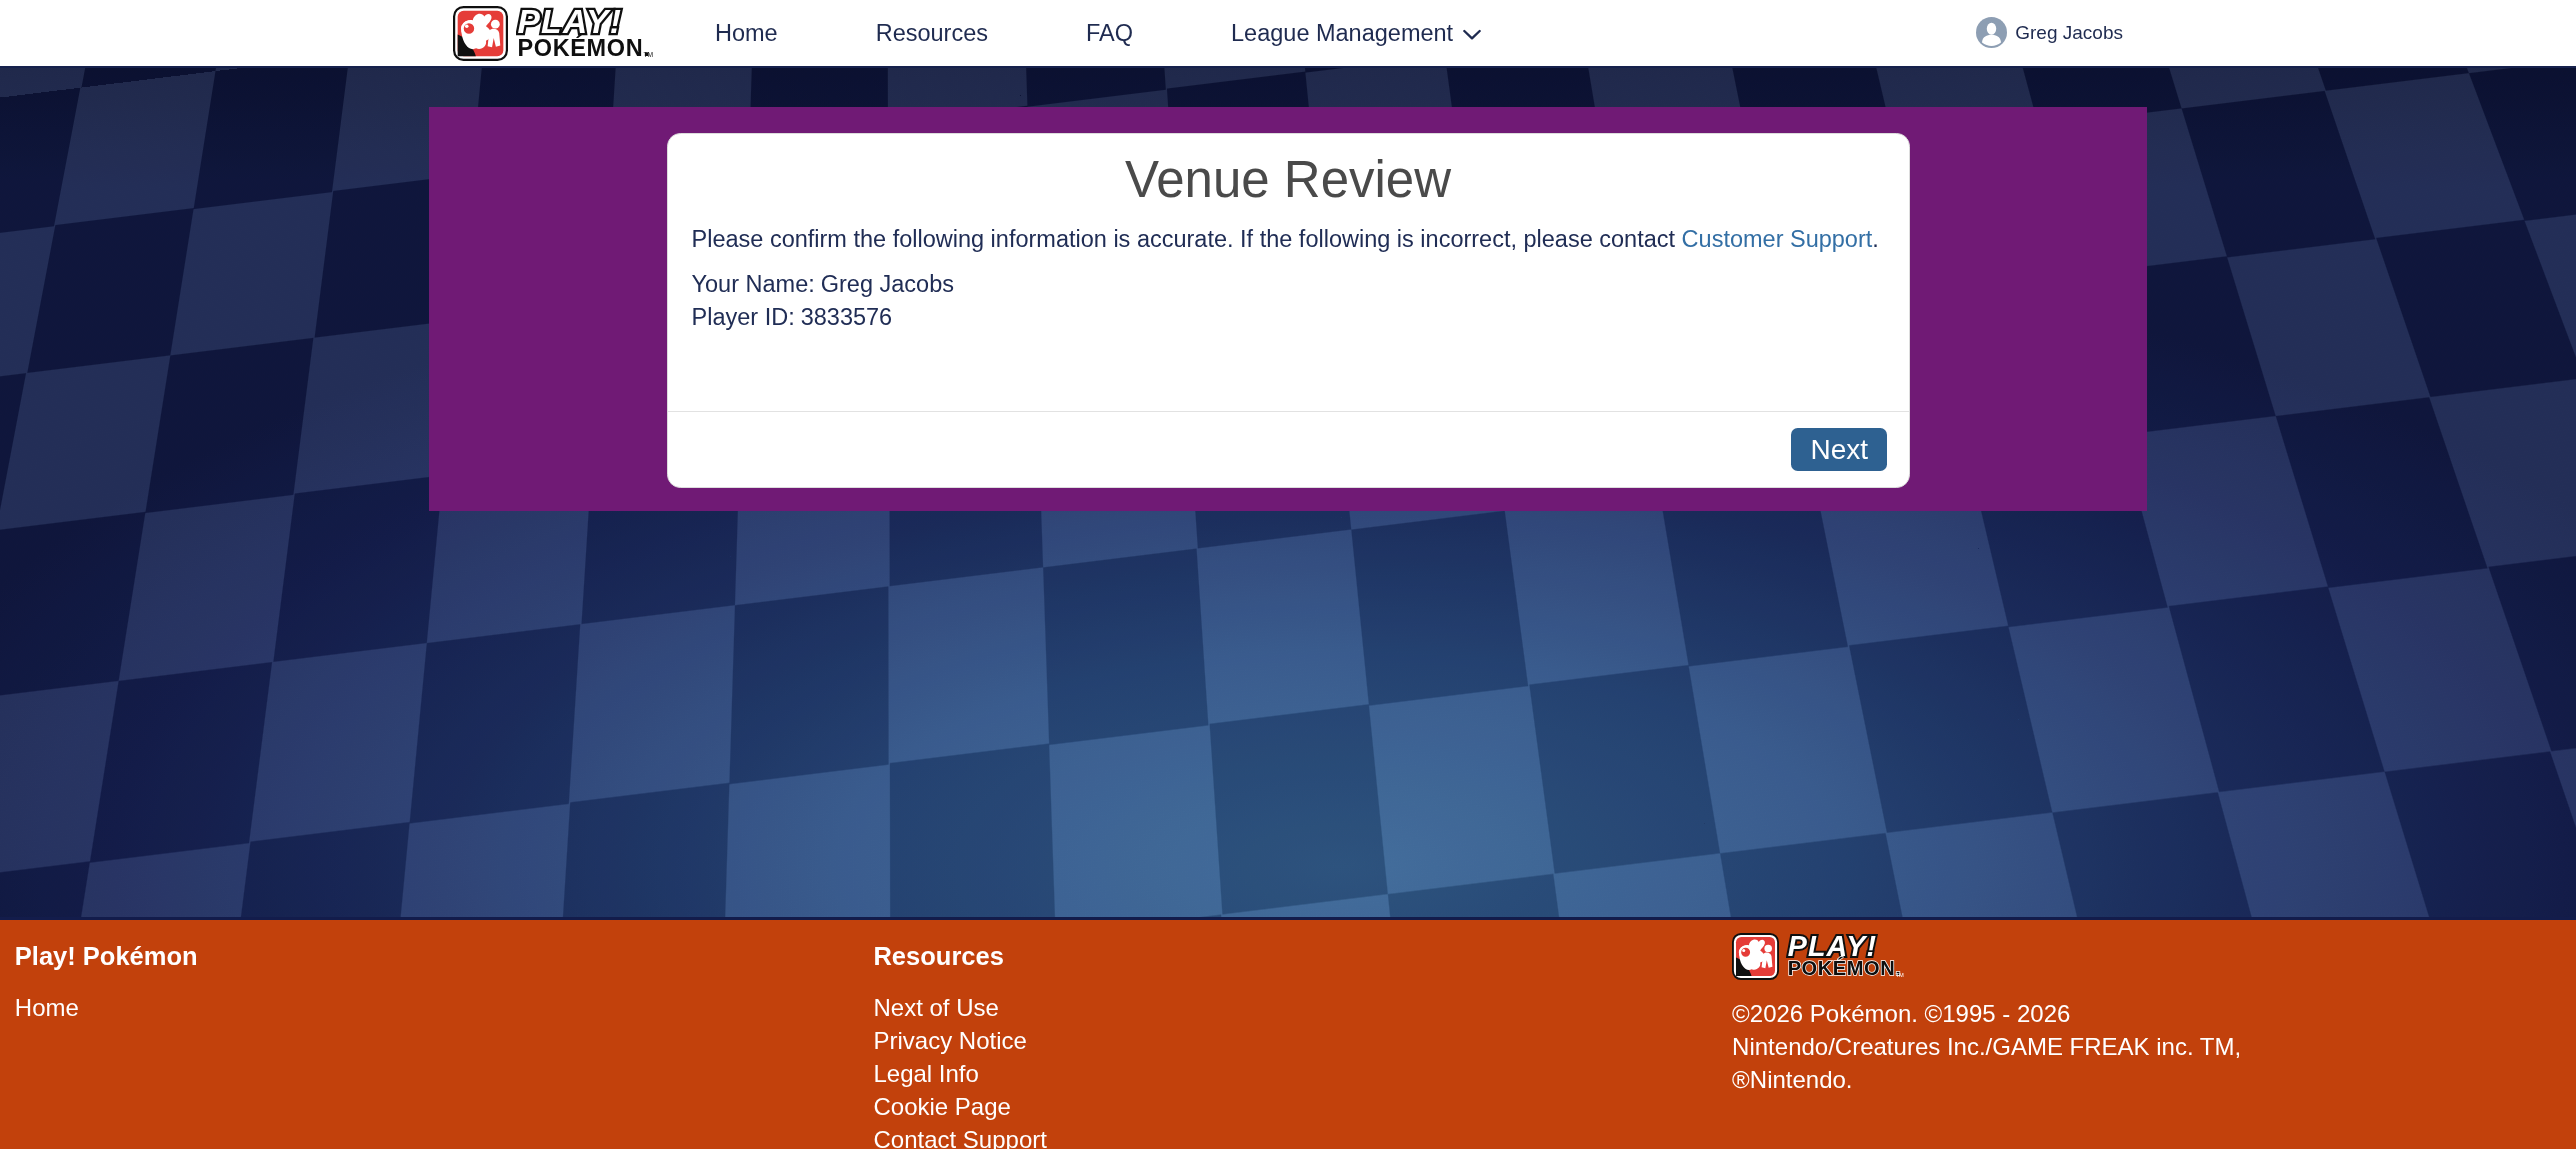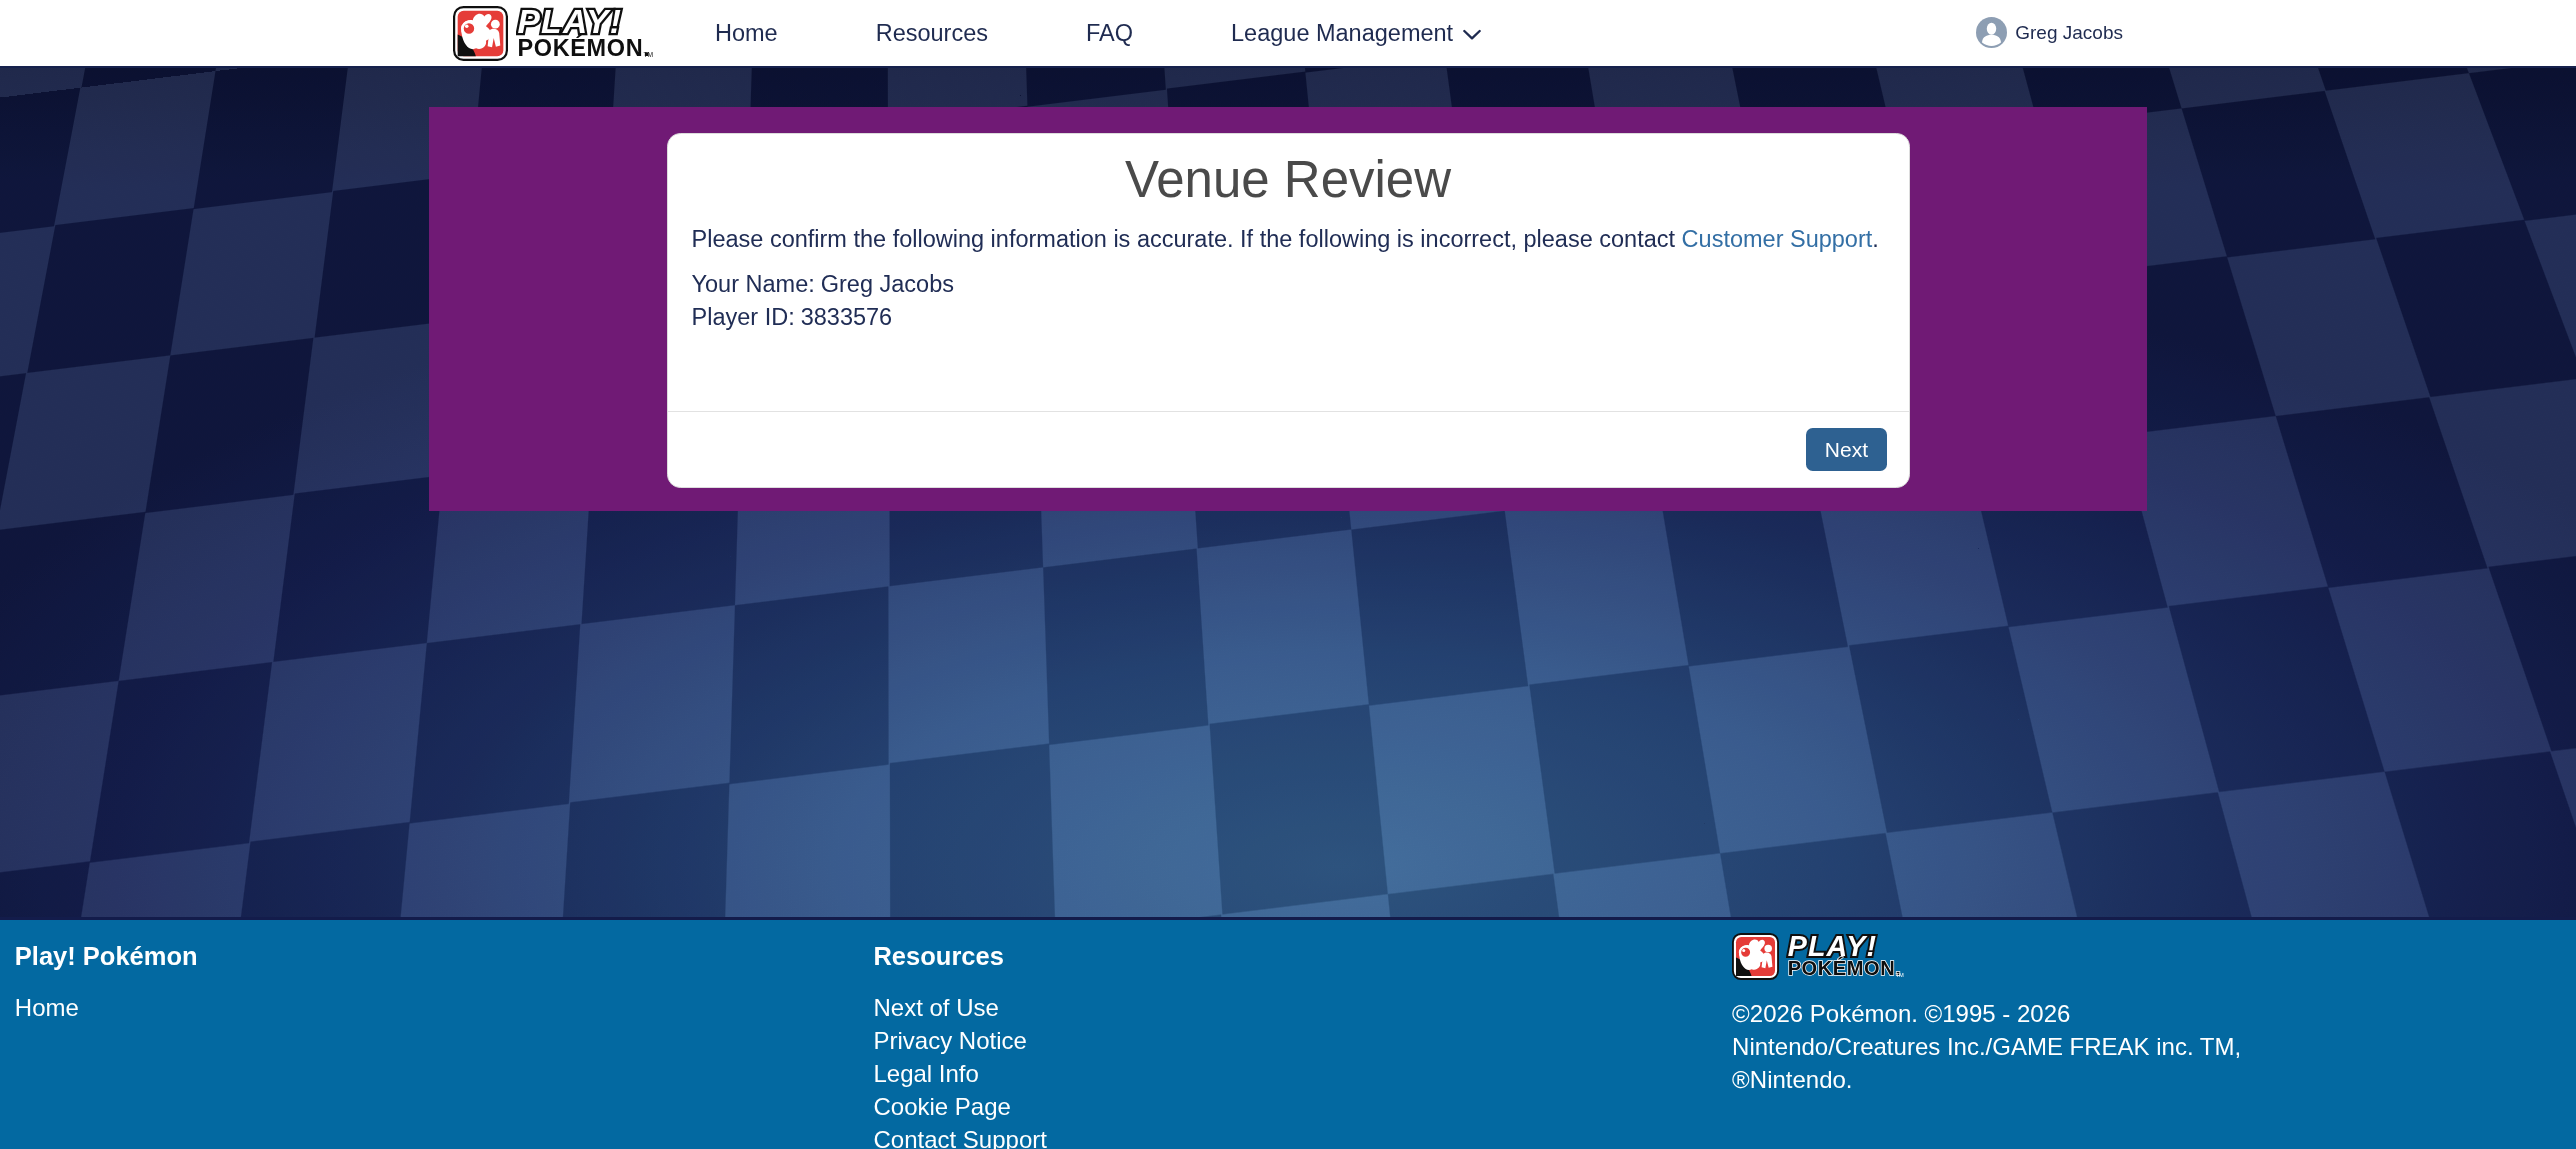--- a/index.html
+++ b/index.html
@@ -63,27 +63,27 @@
   .card-intro a { color:#336fa5; text-decoration:none; cursor:pointer; }
   .card-fields { margin:13.4px 24px 0; font-size:23.5px; color:#202d55; }
   .field-line { line-height:33px; white-space:nowrap; }
   .field-line .val { margin-left:6px; }
   .card-footer {
     margin-top:auto; border-top:1.3px solid #e2e2e2; padding:16px 21.5px;
     display:flex; justify-content:flex-end; align-items:center;
   }
   .btn-next {
     background:#2e6191; color:#ffffff; border:none; border-radius:6.7px;
-    font-size:21px; font-family:"Liberation Sans", sans-serif;
+    font-size:28px; font-family:"Liberation Sans", sans-serif;
     padding:9.4px 19px; cursor:pointer; line-height:24px;
   }
   
   .footer {
     position:absolute; left:0; right:0; bottom:0; height:229px;
-    background:#0369a1; color:#ffffff; display:flex; overflow:hidden; z-index:6;
+    background:#c2410c; color:#ffffff; display:flex; overflow:hidden; z-index:6;
   }
   .fcol { width:33.333%; padding:21.5px 0 0 14.8px; }
   .fcol-brand { padding-top:13.4px; }
   .fheading { font-size:25.5px; font-weight:bold; margin-bottom:20px; }
   .flink { font-size:24px; line-height:33px; color:#ffffff; text-decoration:none; display:block; cursor:pointer; }
   .copyright { margin-top:14.8px; font-size:24px; line-height:33px; }
   
   .logo-play { font-style:italic; font-weight:bold; letter-spacing:2px; }
   .logo-poke { font-weight:bold; letter-spacing:1px; }
 </style>

